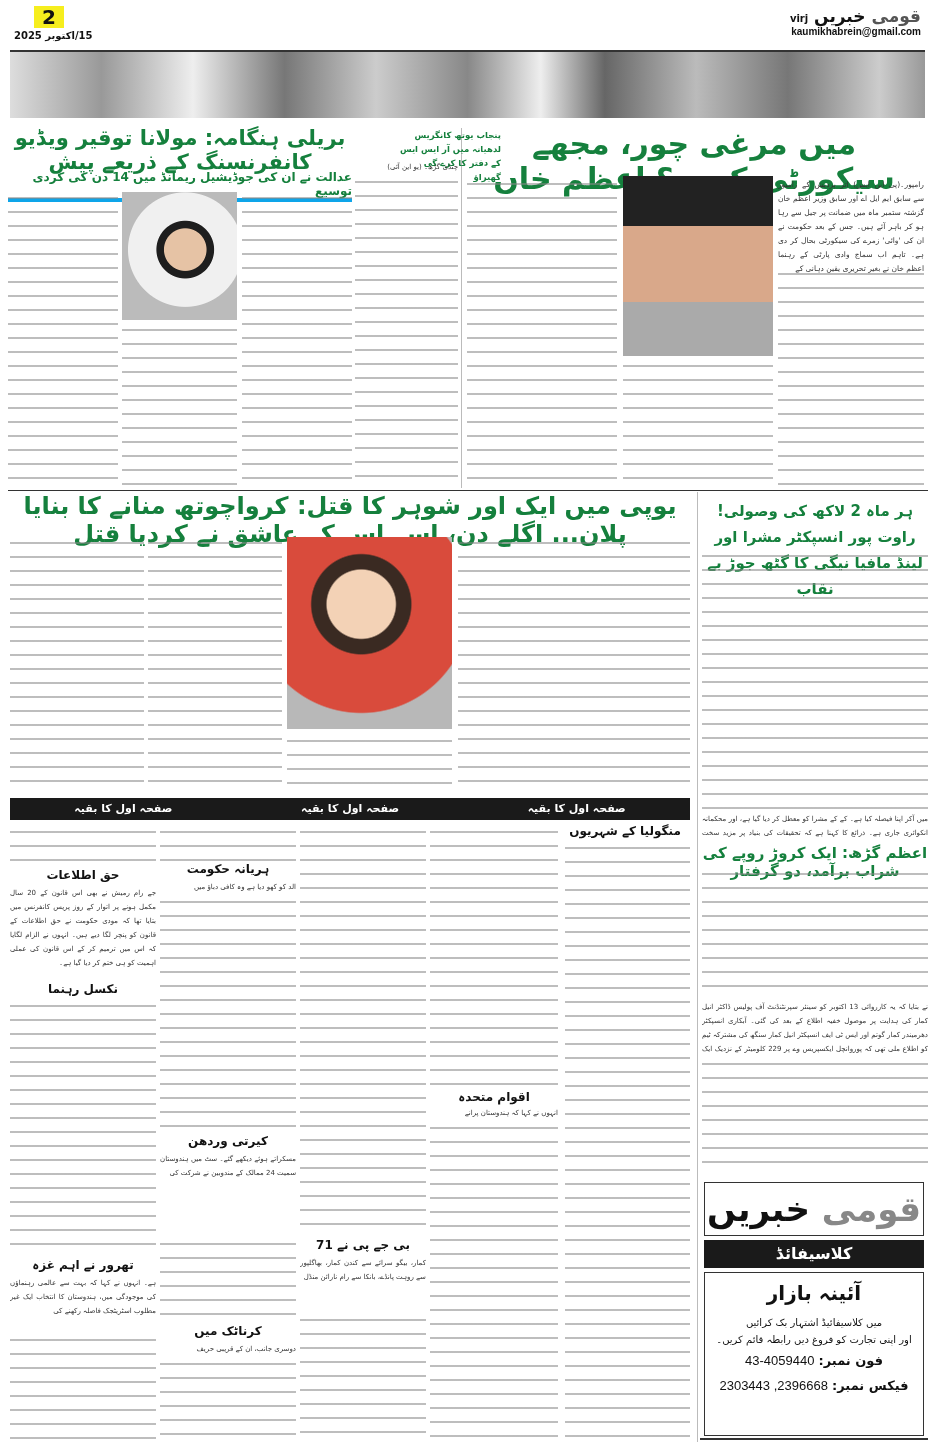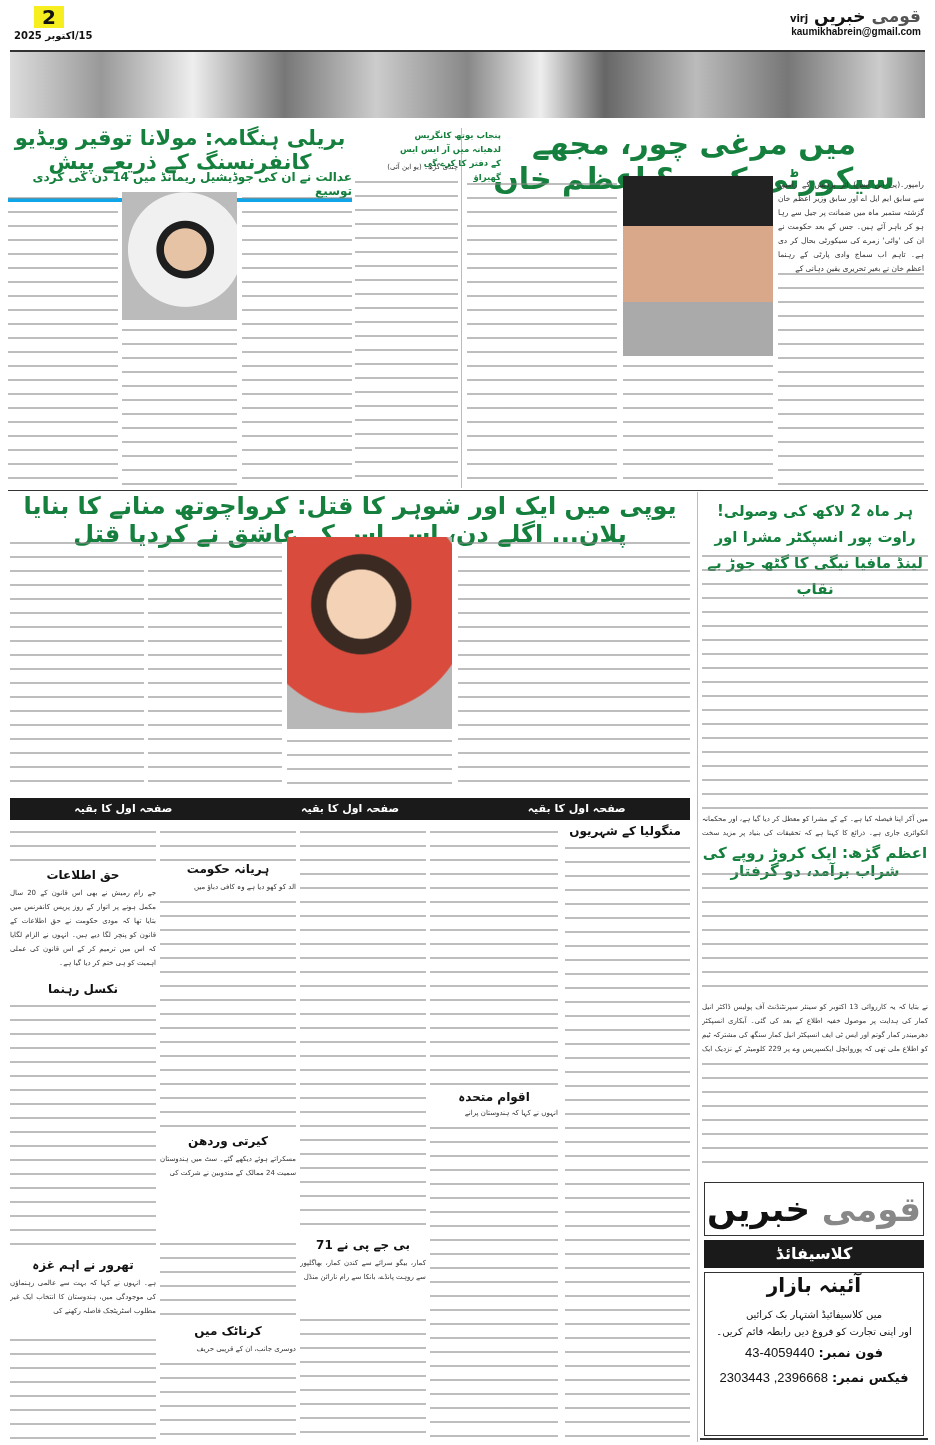--- a/index.html
+++ b/index.html
@@ -121,21 +121,21 @@
 <div class="abs subhead" style="left:10px; top:1258px; width:146px;">تھرور نے اہم غزہ</div>
 <div class="abs col-text" style="left:10px; top:1276px; width:146px; height:56px; font-size:7px;">ہے۔ انہوں نے کہا کہ بہت سے عالمی رہنماؤں کی موجودگی میں، ہندوستان کا انتخاب ایک غیر مطلوب اسٹریٹجک فاصلہ رکھنے کی</div>
 <div class="abs lines" style="left:10px; top:1334px; width:146px; height:106px;"></div>
 
 <div class="abs ad-box" style="left:704px; top:1182px; width:220px; height:54px; display:flex; align-items:center; justify-content:center; font-size:34px; font-weight:bold; direction:rtl;">
   <span style="color:#888;">قومی</span>&nbsp;
   <span style="color:#111;">خبریں</span>
 </div>
 <div class="abs blackbar" style="left:704px; top:1240px; width:220px; height:28px; font-size:16px; line-height:28px;">کلاسیفائڈ</div>
 <div class="abs ad-box" style="left:704px; top:1272px; width:220px; height:164px; text-align:center; direction:rtl;">
-  <div style="font-size:20px; font-weight:bold; ">آئینہ بازار</div>
+  <div style="font-size:20px; font-weight:bold; margin-top:8px;">آئینہ بازار</div>
   <div style="font-size:10px; margin-top:12px;">میں کلاسیفائیڈ اشتہار بک کرائیں</div>
   <div style="font-size:10px; margin-top:6px;">اور اپنی تجارت کو فروغ دیں رابطہ قائم کریں۔</div>
   <div style="font-size:13px; margin-top:8px;">
     <span style="font-weight:bold;">فون نمبر:</span>
     <span style="font-family:'Liberation Sans',sans-serif;">4059440-43</span>
   </div>
   <div style="font-size:13px; margin-top:10px;">
     <span style="font-weight:bold;">فیکس نمبر:</span>
     <span style="font-family:'Liberation Sans',sans-serif;">2396668, 2303443</span>
   </div>

